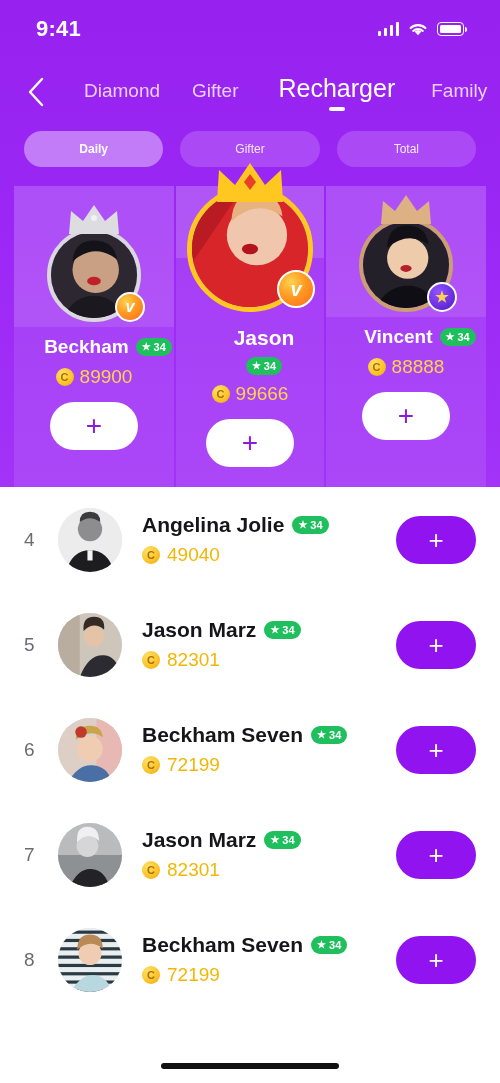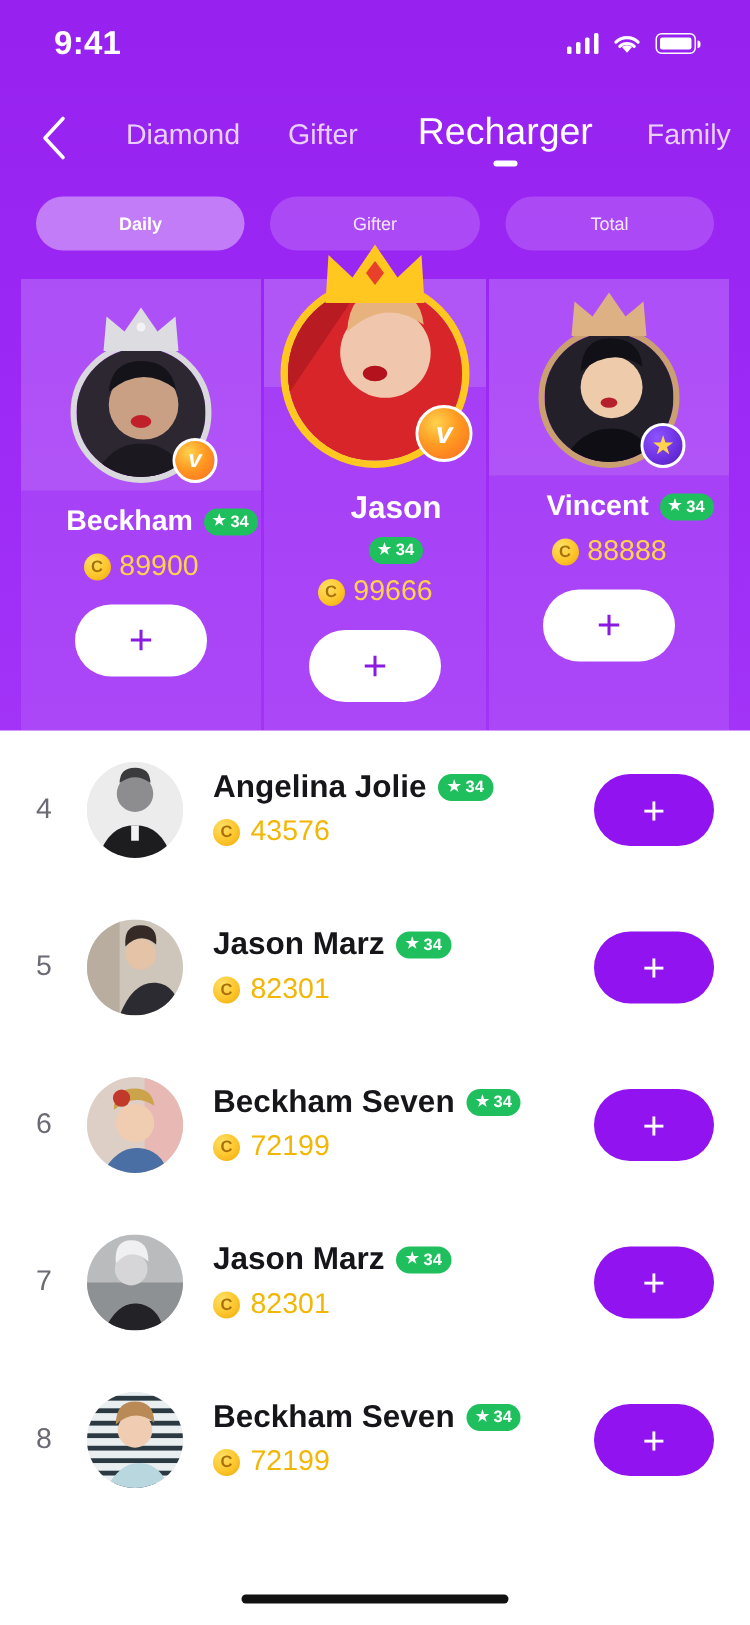--- a/index.html
+++ b/index.html
@@ -378,21 +378,21 @@
       <div class="rinfo">
         <div class="rname">
           <span>Angelina Jolie</span>
           <span class="lvl">
             <span class="st">★</span>
             <span>34</span>
           </span>
         </div>
         <div class="rcoins">
           <span class="coin">C</span>
-          <span>43576</span>
+          <span>49040</span>
         </div>
       </div>
       <button class="add-purple">+</button>
     </div>
 
     <div class="row">
       <div class="rank">5</div>
       <div class="lavatar">
         <svg class="ph" viewBox="0 0 100 100" preserveAspectRatio="xMidYMid slice">
           <rect width="100" height="100" fill="#cfc6bb"></rect>

